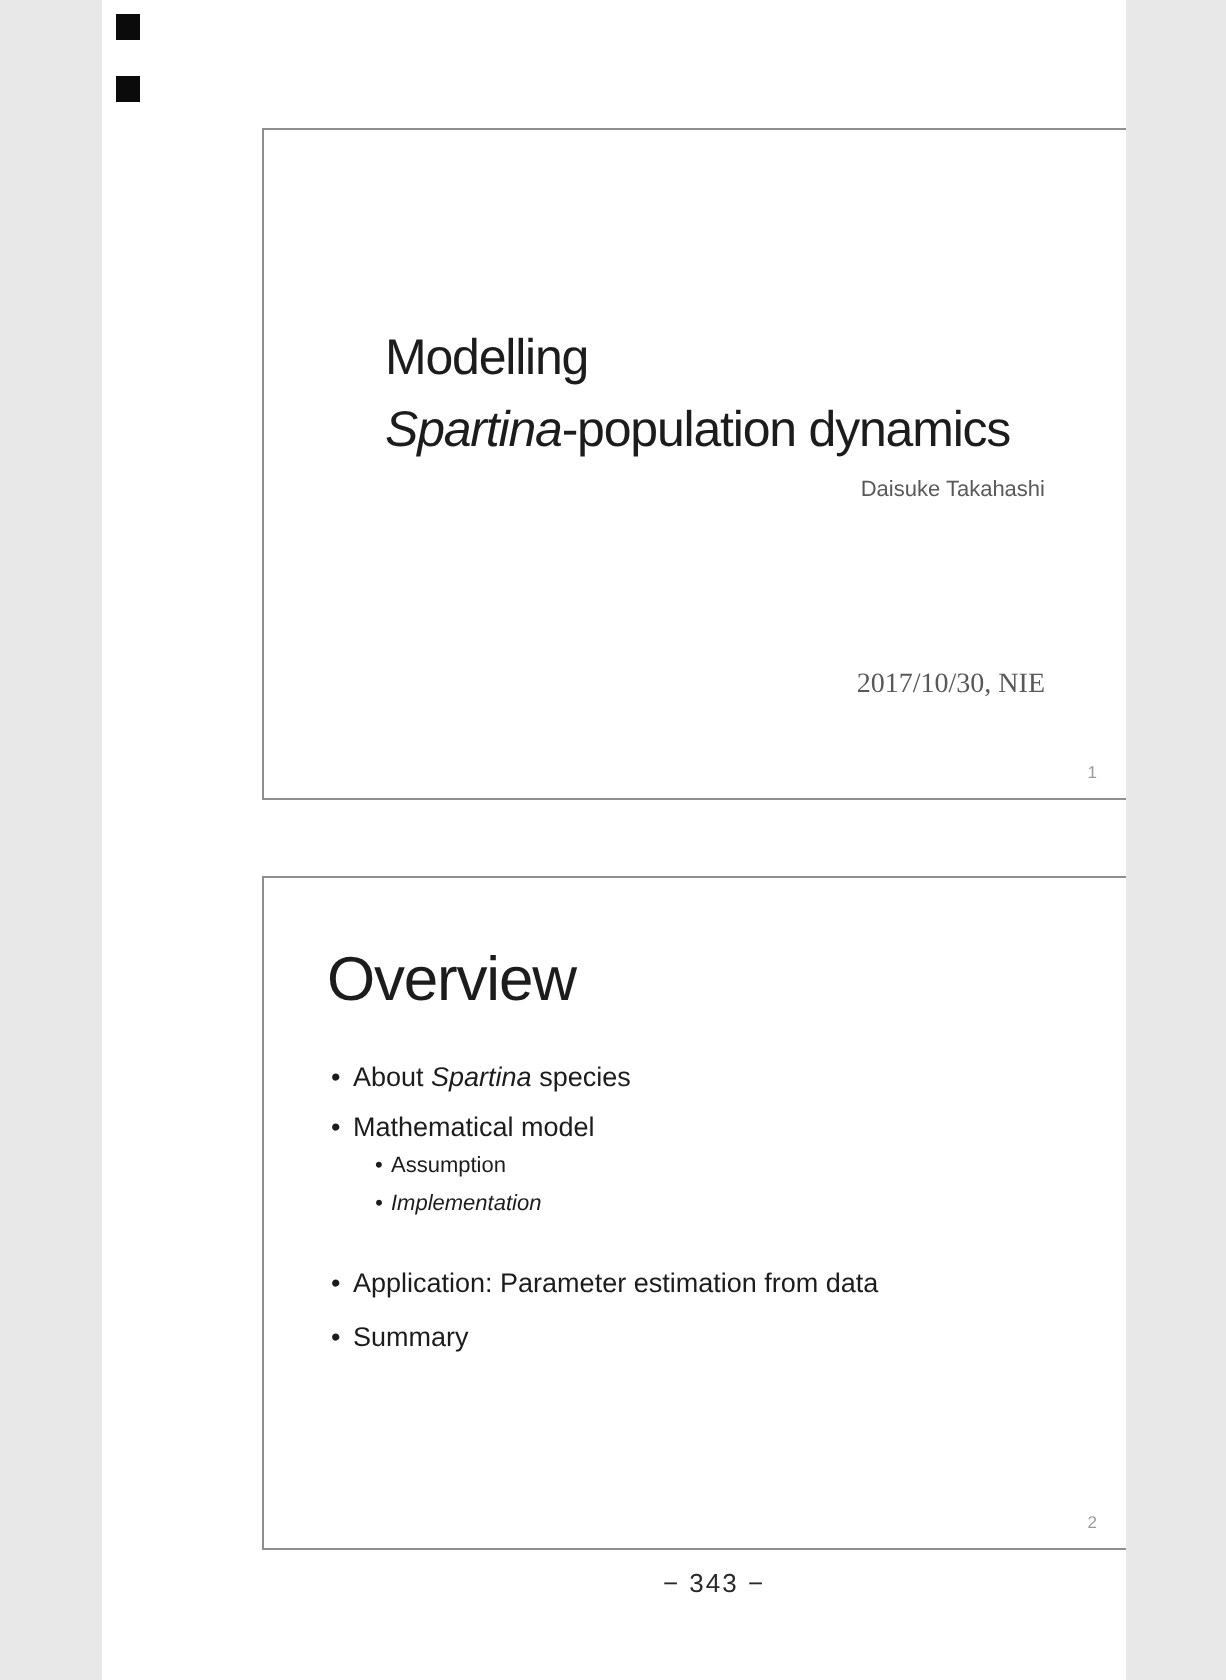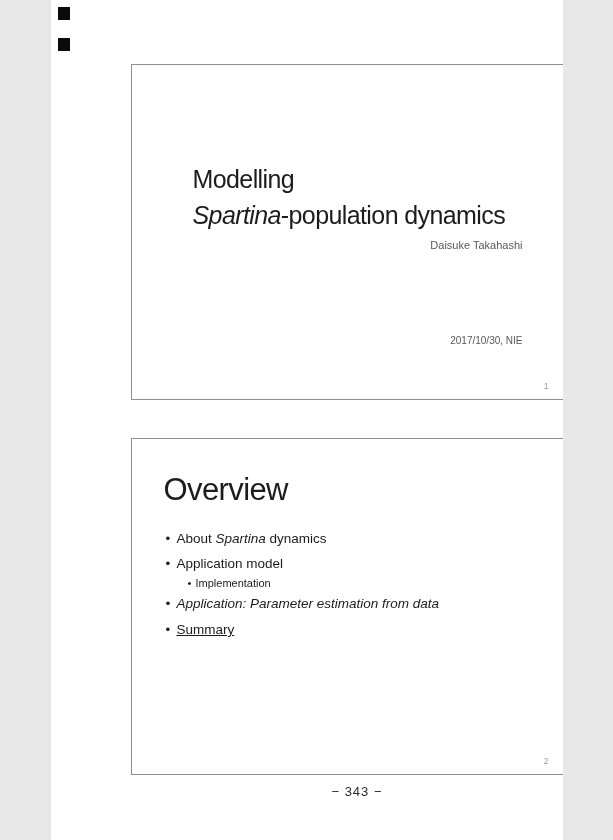--- a/index.html
+++ b/index.html
@@ -37,21 +37,21 @@
   }
   .deck-title .line { display:block; }
   .deck-title em, .bullets em { font-style:italic;margin-top:16px; }
 
   .author {
     position:absolute; right:60px; top:174px;
     font-size:11px; color:var(--muted, #595959);
   }
   .date {
     position:absolute; right:60px; top:270px;
-    font-size:10px; color:var(--muted, #595959);
+    font-size:14px; color:var(--muted, #595959);font-family:Liberation Serif, serif;
   }
   .slide-num {
     position:absolute; right:34px; bottom:8px;
     font-size:8.5px; color:#9a9a9a;
   }
 
   .slide-title {
     position:absolute; left:32px; top:33px; margin:0;
     font-weight:400; font-size:31px; letter-spacing:-0.6px;
     color:var(--text, #1c1c1c);
@@ -64,22 +64,22 @@
   .bullets li { color:var(--text, #1c1c1c); }
   .bullets li::before { content:"\2022"; display:inline-block; }
   .bullets .l1 { font-size:13.5px; line-height:17px; }
   .bullets .l1::before { width:11px; }
   .bullets .l2 { font-size:11px; line-height:14px; padding-left:22px; }
   .bullets .l2::before { width:8px; }
   .bullets li:nth-child(1) { margin-top:3px; }
   .bullets li:nth-child(2) { margin-top:8px; }
   .bullets li:nth-child(3) { margin-top:4px; }
   .bullets li:nth-child(4) { margin-top:5px;font-style:italic; }
-  .bullets li:nth-child(5) { margin-top:9px;text-decoration:underline; }
-  .bullets li:nth-child(6) { margin-top:10px;font-family:Liberation Serif, serif; }
+  .bullets li:nth-child(5) { margin-top:24px; }
+  .bullets li:nth-child(6) { margin-top:10px; }
 
   .footer {
     position:absolute; left:0; top:784px; width:613px;
     text-align:center; font-size:13px; letter-spacing:1px;
     color:#2a2a2a;
   }
 </style>
 </head>
 <body>
 
@@ -94,22 +94,23 @@
       <span class="line"><em>Spartina</em><span>-population dynamics</span></span>
     </h1>
     <div class="author">Daisuke Takahashi</div>
     <div class="date">2017/10/30, NIE</div>
     <div class="slide-num">1</div>
   </section>
 
   <section class="slide slide-2">
     <h2 class="slide-title">Overview</h2>
     <ul class="bullets">
-      <li class="l1"><span>About </span><em>Spartina</em><span> dynamics</span></li>
-      <li class="l1">Application model</li>
+      <li class="l1"><span>About </span><em>Spartina</em><span> species</span></li>
+      <li class="l1">Mathematical model</li>
+      <li class="l2">Assumption</li>
       <li class="l2">Implementation</li>
       <li class="l1">Application: Parameter estimation from data</li>
       <li class="l1">Summary</li>
     </ul>
     <div class="slide-num">2</div>
   </section>
 
   <div class="footer">− 343 −</div>
 
 </div>

